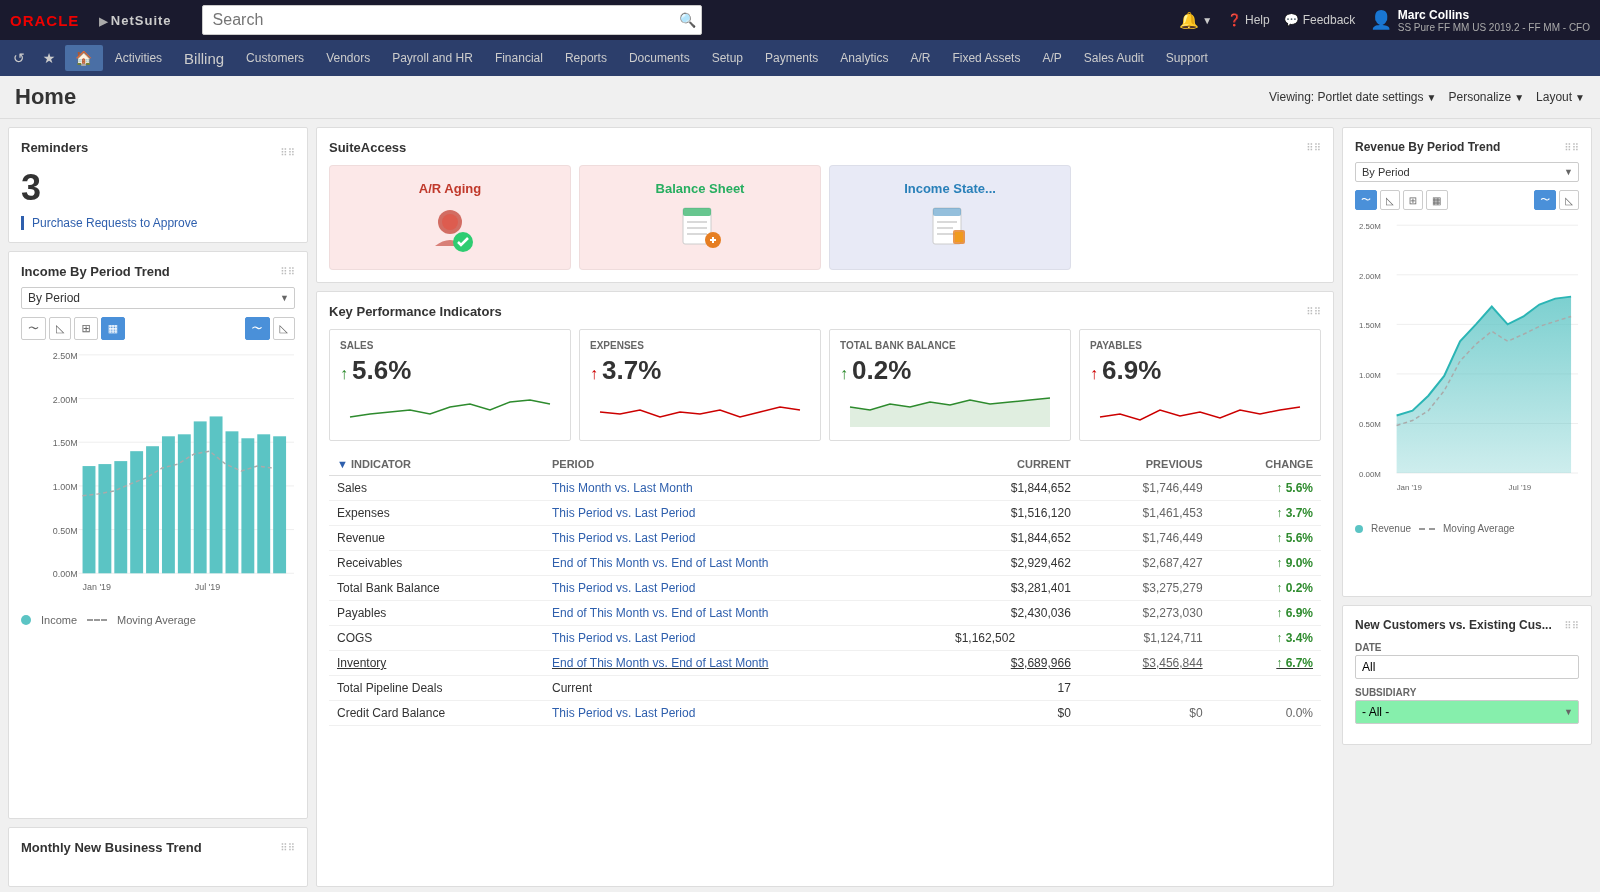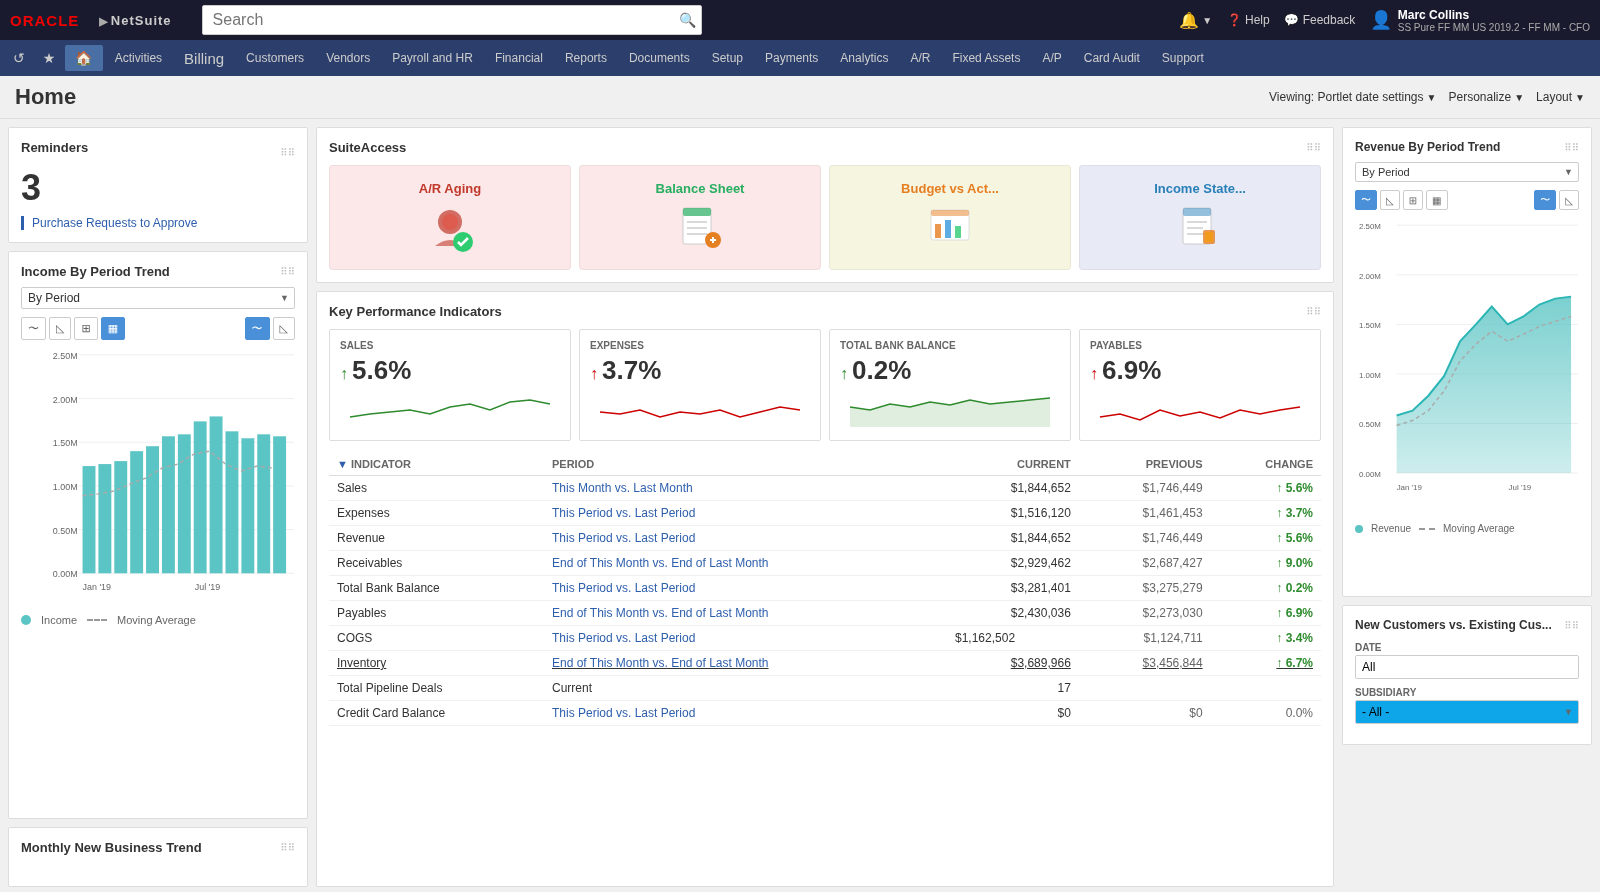--- a/index.html
+++ b/index.html
@@ -82,21 +82,21 @@
   <button class="nav-item" style="background:none; border:none; color:#ccc; cursor:pointer; padding:6px 10px; font-size:12px;">Payroll and HR</button>
   <button class="nav-item" style="background:none; border:none; color:#ccc; cursor:pointer; padding:6px 10px; font-size:12px;">Financial</button>
   <button class="nav-item" style="background:none; border:none; color:#ccc; cursor:pointer; padding:6px 10px; font-size:12px;">Reports</button>
   <button class="nav-item" style="background:none; border:none; color:#ccc; cursor:pointer; padding:6px 10px; font-size:12px;">Documents</button>
   <button class="nav-item" style="background:none; border:none; color:#ccc; cursor:pointer; padding:6px 10px; font-size:12px;">Setup</button>
   <button class="nav-item" style="background:none; border:none; color:#ccc; cursor:pointer; padding:6px 10px; font-size:12px;">Payments</button>
   <button class="nav-item" style="background:none; border:none; color:#ccc; cursor:pointer; padding:6px 10px; font-size:12px;">Analytics</button>
   <button class="nav-item" style="background:none; border:none; color:#ccc; cursor:pointer; padding:6px 10px; font-size:12px;">A/R</button>
   <button class="nav-item" style="background:none; border:none; color:#ccc; cursor:pointer; padding:6px 10px; font-size:12px;">Fixed Assets</button>
   <button class="nav-item" style="background:none; border:none; color:#ccc; cursor:pointer; padding:6px 10px; font-size:12px;">A/P</button>
-  <button class="nav-item" style="background:none; border:none; color:#ccc; cursor:pointer; padding:6px 10px; font-size:12px;">Card Audit</button>
+  <button class="nav-item" style="background:none; border:none; color:#ccc; cursor:pointer; padding:6px 10px; font-size:12px;">Sales Audit</button>
   <button class="nav-item" style="background:none; border:none; color:#ccc; cursor:pointer; padding:6px 10px; font-size:12px;">Support</button>
 </div>
 
 <div id="page-header" style="display:flex; align-items:center; justify-content:space-between; padding:8px 15px; background:#f0f0f0; border-bottom:1px solid #ddd;">
   <h1 style="font-size:22px; font-weight:bold; color:#333;">Home</h1>
   <div style="display:flex; align-items:center; gap:12px;">
     <a href="#" style="font-size:12px; color:#333; text-decoration:none; display:flex; align-items:center; gap:3px;">
       <span>Viewing: Portlet date settings</span>
       <span style="font-size:10px;">▼</span>
     </a>
@@ -223,30 +223,20 @@
             <rect x="8" y="4" width="28" height="8" rx="2" fill="#27ae60" opacity="0.7"></rect>
             <line x1="12" y1="18" x2="32" y2="18" stroke="#ccc" stroke-width="1.5"></line>
             <line x1="12" y1="24" x2="32" y2="24" stroke="#ccc" stroke-width="1.5"></line>
             <line x1="12" y1="30" x2="32" y2="30" stroke="#ccc" stroke-width="1.5"></line>
             <circle cx="38" cy="36" r="8" fill="#e67e22"></circle>
             <line x1="35" y1="36" x2="41" y2="36" stroke="#fff" stroke-width="2"></line>
             <line x1="38" y1="33" x2="38" y2="39" stroke="#fff" stroke-width="2"></line>
           </svg>
         </div>
 
-        <div style="background:#f5f5e0; border-radius:4px; padding:15px 10px; text-align:center; cursor:pointer; display:flex; flex-direction:column; align-items:center; gap:8px; border:1px solid rgba(0,0,0,0.05);">
-          <div style="font-size:13px; font-weight:bold; color:#e67e22;">Budget vs Act...</div>
-          <svg width="50" height="50" viewBox="0 0 50 50">
-            <rect x="6" y="6" width="38" height="30" rx="2" fill="#fff" stroke="#ddd" stroke-width="1"></rect>
-            <rect x="6" y="6" width="38" height="6" rx="2" fill="#e67e22" opacity="0.5"></rect>
-            <rect x="10" y="20" width="6" height="14" fill="#e67e22" opacity="0.8"></rect>
-            <rect x="20" y="16" width="6" height="18" fill="#3498db" opacity="0.8"></rect>
-            <rect x="30" y="22" width="6" height="12" fill="#2ecc71" opacity="0.8"></rect>
-          </svg>
-        </div>
 
         <div style="background:#e8eaf6; border-radius:4px; padding:15px 10px; text-align:center; cursor:pointer; display:flex; flex-direction:column; align-items:center; gap:8px; border:1px solid rgba(0,0,0,0.05);">
           <div style="font-size:13px; font-weight:bold; color:#2980b9;">Income State...</div>
           <svg width="50" height="50" viewBox="0 0 50 50">
             <rect x="8" y="4" width="28" height="36" rx="2" fill="#fff" stroke="#ccc" stroke-width="1"></rect>
             <rect x="8" y="4" width="28" height="8" rx="2" fill="#2980b9" opacity="0.5"></rect>
             <line x1="12" y1="18" x2="32" y2="18" stroke="#ccc" stroke-width="1.5"></line>
             <line x1="12" y1="24" x2="28" y2="24" stroke="#ccc" stroke-width="1.5"></line>
             <line x1="12" y1="30" x2="30" y2="30" stroke="#ccc" stroke-width="1.5"></line>
             <rect x="28" y="26" width="12" height="14" rx="2" fill="#e67e22" opacity="0.8"></rect>
@@ -467,21 +457,21 @@
         <div class="card-title" style="margin-bottom:0; font-size:12px;">New Customers vs. Existing Cus...</div>
         <span style="color:#bbb; font-size:10px;">⠿⠿</span>
       </div>
       <div class="form-row">
         <div class="form-label" style="font-size:10px; font-weight:bold; color:#666; text-transform:uppercase; margin-bottom:2px;">DATE</div>
         <input type="text" style="width: 100%; padding: 4px 6px; border: 1px solid rgb(204, 204, 204); border-radius: 2px; font-size: 12px;" value="All">
       </div>
       <div class="form-row">
         <div class="form-label" style="font-size:10px; font-weight:bold; color:#666; text-transform:uppercase; margin-bottom:2px;">SUBSIDIARY</div>
         <div style="position:relative;">
-          <select style="width:100%; padding:4px 20px 4px 6px; border:1px solid #ccc; border-radius:2px; font-size:12px; background:#0ea5e9; appearance:none; -webkit-appearance:none; cursor:pointer;">
+          <select style="width:100%; padding:4px 20px 4px 6px; border:1px solid #ccc; border-radius:2px; font-size:12px; background:#86efac; appearance:none; -webkit-appearance:none; cursor:pointer;">
             <option>- All -</option>
           </select>
           <span style="position:absolute; right:6px; top:50%; transform:translateY(-50%); font-size:9px; color:#666; pointer-events:none;">▼</span>
         </div>
       </div>
     </div>
   </div>
 </div>
 
 </body></html>

